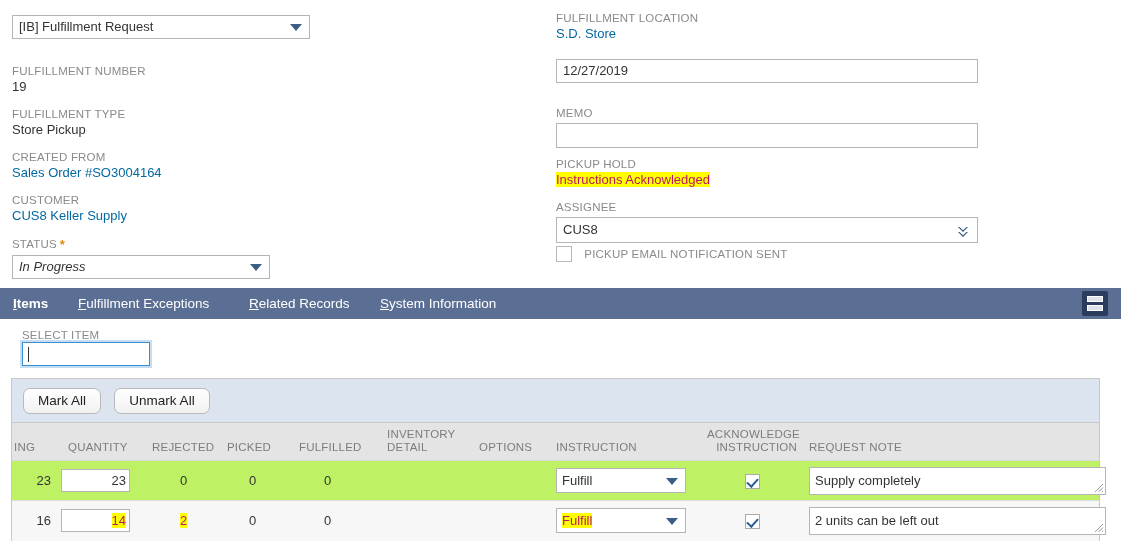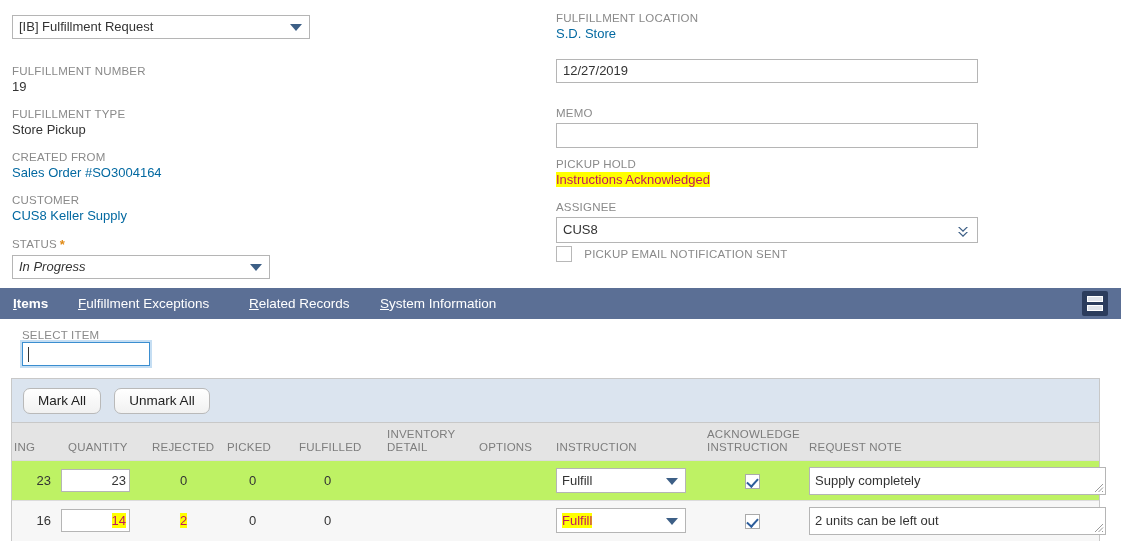--- a/index.html
+++ b/index.html
@@ -409,21 +409,21 @@
     <thead>
       <tr>
         <th style="padding-left:2px;">ING</th>
         <th style="padding-left:8px;">QUANTITY</th>
         <th style="padding-left:4px;">REJECTED</th>
         <th style="padding-left:2px;">PICKED</th>
         <th style="padding-left:2px;">FULFILLED</th>
         <th style="padding-left:0px;">INVENTORY DETAIL</th>
         <th style="padding-left:2px;">OPTIONS</th>
         <th style="padding-left:4px;">INSTRUCTION</th>
-        <th style="padding-left:0px; text-align:left;">ACKNOWLEDGE INSTRUCTION</th>
+        <th style="padding-left:0px; text-align:right;">ACKNOWLEDGE INSTRUCTION</th>
         <th style="padding-left:12px;">REQUEST NOTE</th>
       </tr>
     </thead>
     <tbody>
 
       <tr class="r-odd">
         <td class="cell-num" style="padding-right:9px !important;">23</td>
         <td>
           <div class="qty-box"><span>23</span></div>
         </td>

